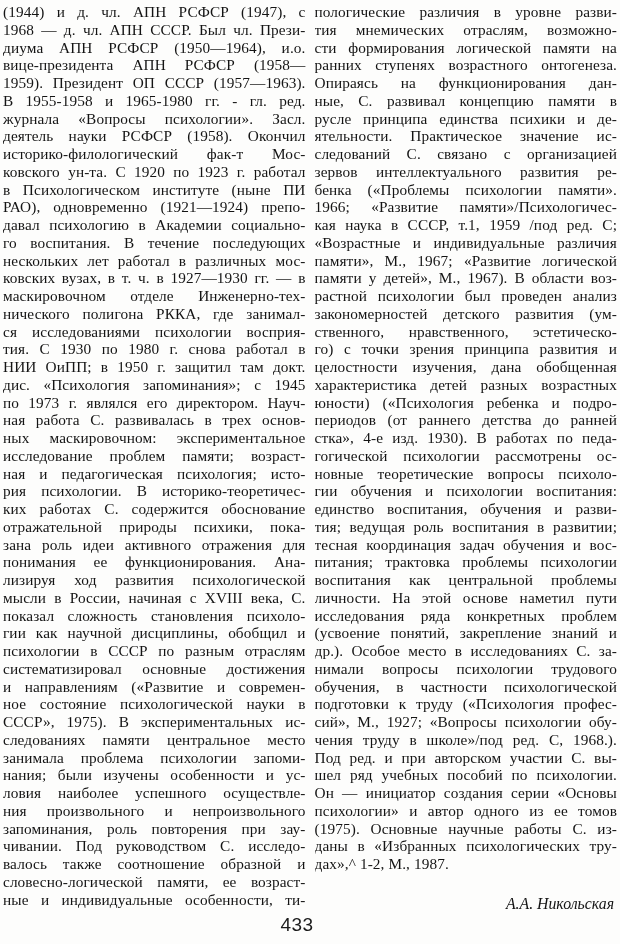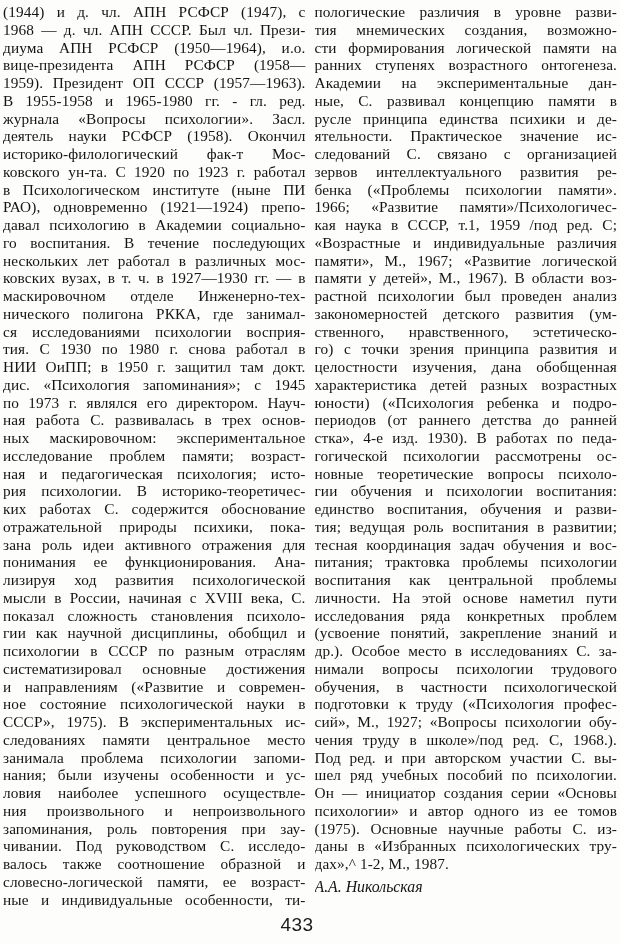--- a/index.html
+++ b/index.html
@@ -33,24 +33,25 @@
     white-space: nowrap;
     text-align: justify;
     text-align-last: justify;
     text-justify: inter-word;
     letter-spacing: 0.1px;
   }
   .line.para-end {
     text-align-last: left;
   }
   .author {
-    margin-top: 5px;
+    margin-top: 22px;
     font-size: 15.8px;
     line-height: 18px;
     font-style: italic;
+    text-align: right;
     padding-right: 3px;
   }
   .page-number {
     position: absolute;
     left: 0;
     bottom: 8px;
     width: 100%;
     text-align: center;
     transform: translateX(-13px);
     font-family: "Liberation Sans", "DejaVu Sans", sans-serif;
@@ -113,24 +114,24 @@
         <div class="line">ния произвольного и непроизвольного</div>
         <div class="line">запоминания, роль повторения при зау-</div>
         <div class="line">чивании. Под руководством С. исследо-</div>
         <div class="line">валось также соотношение образной и</div>
         <div class="line">словесно-логической памяти, ее возраст-</div>
         <div class="line">ные и индивидуальные особенности, ти-</div>
       </div>
     <div class="column">
       <div>
           <div class="line">пологические различия в уровне разви-</div>
-          <div class="line">тия мнемических создания, возможно-</div>
+          <div class="line">тия мнемических отраслям, возможно-</div>
           <div class="line">сти формирования логической памяти на</div>
           <div class="line">ранних ступенях возрастного онтогенеза.</div>
-          <div class="line">Академии на экспериментальные дан-</div>
+          <div class="line">Опираясь на функционирования дан-</div>
           <div class="line">ные, С. развивал концепцию памяти в</div>
           <div class="line">русле принципа единства психики и де-</div>
           <div class="line">ятельности. Практическое значение ис-</div>
           <div class="line">следований С. связано с организацией</div>
           <div class="line">зервов интеллектуального развития ре-</div>
           <div class="line">бенка («Проблемы психологии памяти».</div>
           <div class="line">1966; «Развитие памяти»/Психологичес-</div>
           <div class="line">кая наука в СССР, т.1, 1959 /под ред. С;</div>
           <div class="line">«Возрастные и индивидуальные различия</div>
           <div class="line">памяти», М., 1967; «Развитие логической</div>

